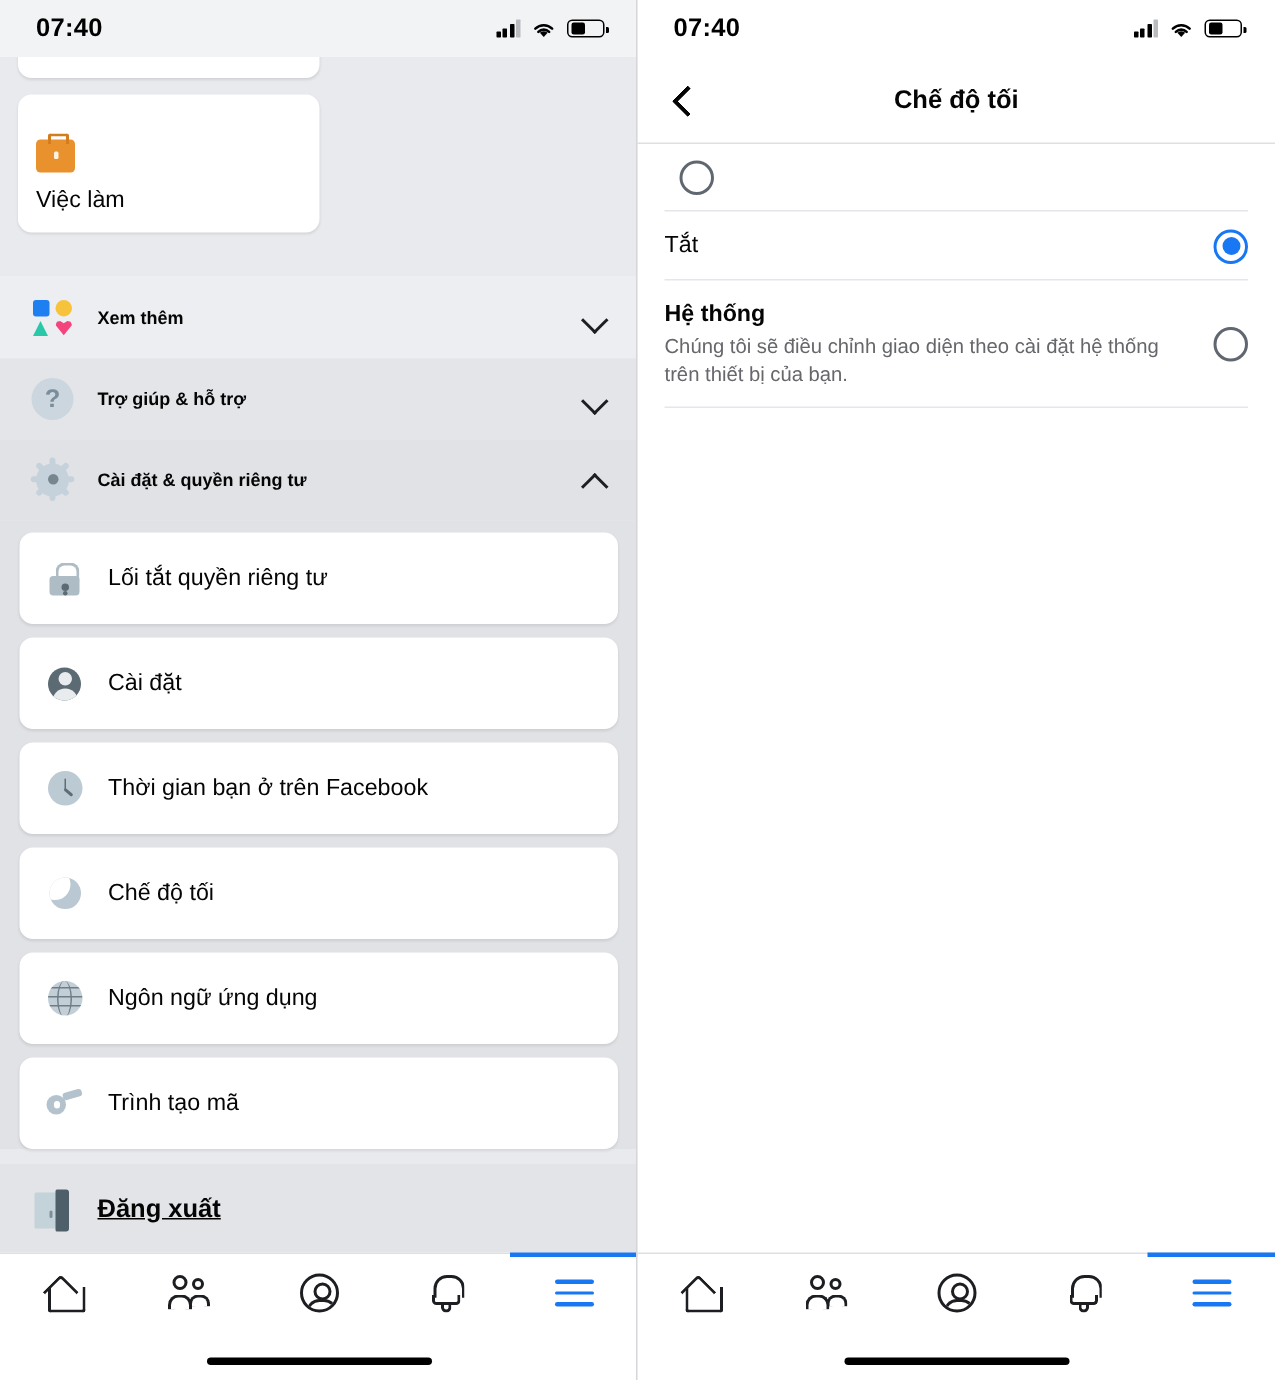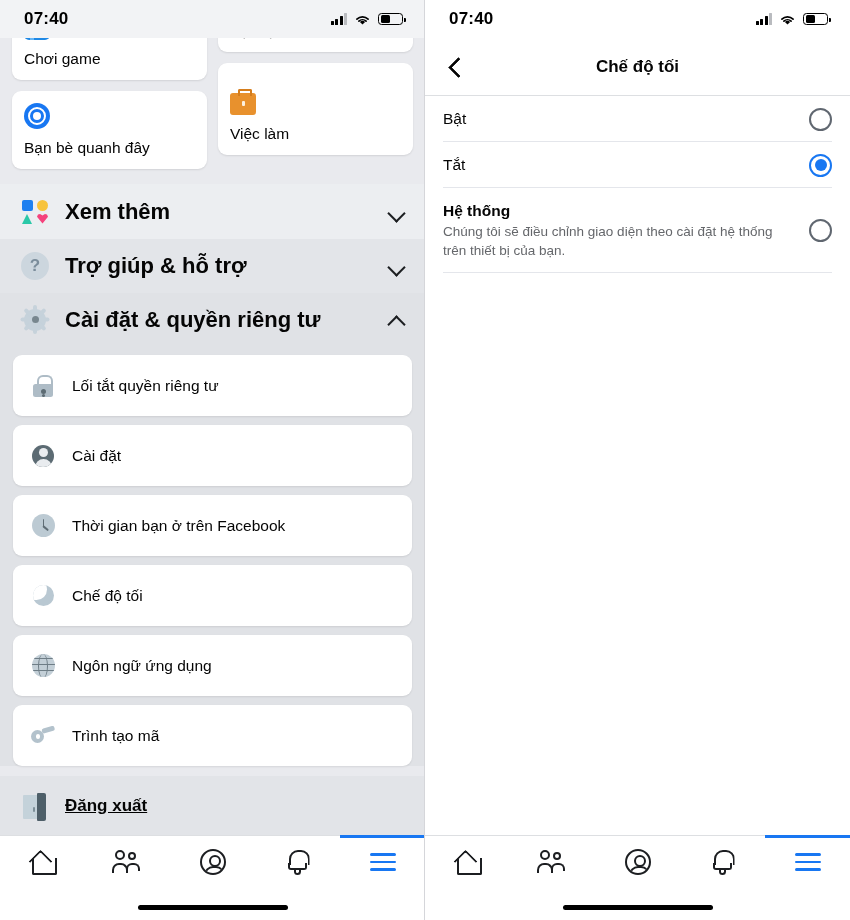--- a/index.html
+++ b/index.html
@@ -88,21 +88,21 @@
 
   
   .sec-row {
     display: flex; align-items: center; height: 57px;
     padding: 0 19px 0 18px; cursor: pointer;
   }
   .sec-row.tint-a { background: #eceef1; }
   .sec-row.tint-b { background: #e3e5e9; }
   .sec-row.tint-c { background: #e0e2e6; }
   .sec-ico { width: 34px; flex: 0 0 34px; display:flex; align-items:center; justify-content:center; margin-right: 13px; }
-  .sec-label { flex: 1 1 auto; font-size: 22px; font-weight: bold; color: #050505; }
+  .sec-label { flex: 1 1 auto; font-size: 12px; font-weight: bold; color: #050505; }
   .chev { width: 18px; height: 18px; position: relative; flex: 0 0 18px; }
   .chev::before {
     content:""; position:absolute; left:2px; top:4px; width:11px; height:11px;
     border-right: 2.4px solid #1c1e21; border-bottom: 2.4px solid #1c1e21;
     transform: rotate(45deg);
   }
   .chev.up::before { transform: rotate(225deg); top: 7px; }
 
   .ic-more { width: 28px; height: 28px; position: relative; }
   .ic-more s { position: absolute; display: block; }
@@ -271,30 +271,20 @@
         <span class="battery">
             <span></span>
           </span>
       </div>
     </div>
 
     <div class="body-left">
 
       <div class="shortcut-grid">
         <div class="col">
-          <div class="sc-card card-a">
-            <span class="sc-icon ic-game"></span>
-            <span class="sc-label">Chơi game</span>
-          </div>
-          <div class="sc-card card-d">
-            <span class="sc-icon ic-nearby"></span>
-            <span class="sc-label">Bạn bè quanh đây</span>
-          </div>
-        </div>
-        <div class="col">
           <div class="sc-card card-c">
             <span class="sc-label">Sự kiện</span>
           </div>
           <div class="sc-card card-b">
             <span class="sc-icon ic-job"></span>
             <span class="sc-label">Việc làm</span>
           </div>
         </div>
       </div>
 
@@ -449,23 +439,20 @@
       </div>
     </div>
 
     <div class="nav-header">
       <div class="back-btn"></div>
       <div class="nav-title">Chế độ tối</div>
     </div>
 
     <div class="opt-list">
       <div class="opt-row">
-        <div class="opt-text">
-          <div class="opt-title">Bật</div>
-        </div>
         <div class="radio"></div>
       </div>
       <div class="opt-row">
         <div class="opt-text">
           <div class="opt-title">Tắt</div>
         </div>
         <div class="radio on"></div>
       </div>
       <div class="opt-row">
         <div class="opt-text">

